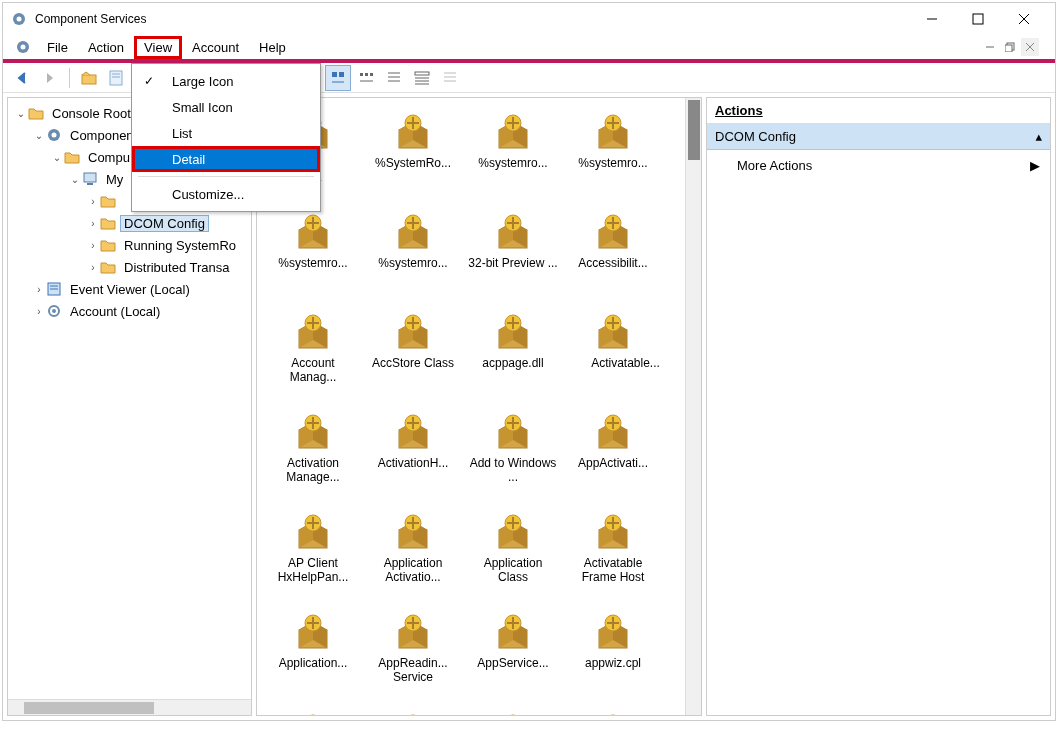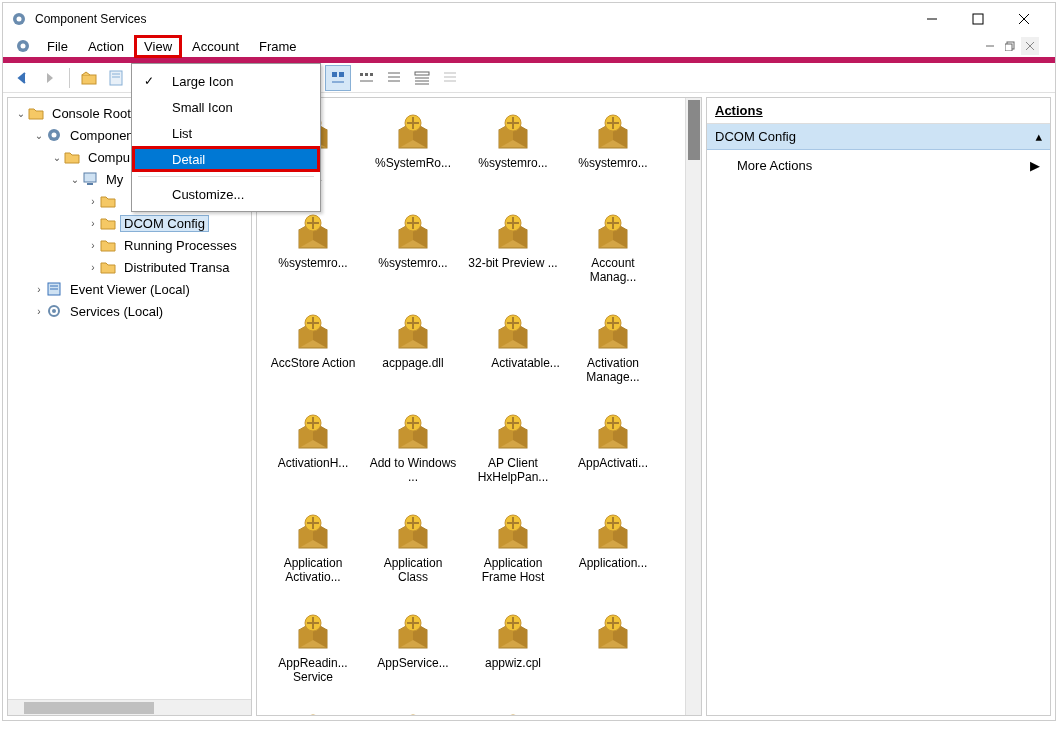--- a/index.html
+++ b/index.html
@@ -3,21 +3,21 @@
 <meta charset="utf-8">
 <style>
 * { box-sizing: border-box; margin: 0; padding: 0; font-family: "Segoe UI", Arial, sans-serif; }
 body { width: 1058px; height: 742px; background: #fff; position: relative; overflow: hidden; }
 .window { width: 1054px; height: 719px; margin: 2px; border: 1px solid #ccc; background: #fff; position: relative; }
 .titlebar { height: 32px; display: flex; align-items: center; padding: 0 8px; }
 .titlebar-icon { width: 16px; height: 16px; margin-right: 8px; }
 .titlebar-title { font-size: 12px; flex: 1; }
 .titlebar-buttons { display: flex; }
 .titlebar-btn { width: 46px; height: 30px; display: flex; align-items: center; justify-content: center; }
-.menubar { height: 28px; display: flex; align-items: center; padding: 0 12px; border-bottom: 6px solid #be185d; position: relative; }
+.menubar { height: 28px; display: flex; align-items: center; padding: 0 12px; border-bottom: 4px solid #be185d; position: relative; }
 .menubar-inner { display: flex; align-items: center; flex: 1; }
 .menu-item { padding: 4px 10px; font-size: 13px; }
 .menu-item.highlighted { border: 3px solid #d00; padding: 1px 7px; }
 .menubar-right { display: flex; gap: 2px; padding-right: 4px; }
 .menubar-right-btn { width: 18px; height: 18px; display: flex; align-items: center; justify-content: center; border: 1px solid transparent; }
 .menubar-right-btn.close { background: #f0f0f0; }
 .toolbar { height: 30px; display: flex; align-items: center; padding: 0 6px; border-bottom: 1px solid #e0e0e0; gap: 2px; }
 .tool-btn { width: 26px; height: 26px; display: flex; align-items: center; justify-content: center; }
 .tool-sep { width: 1px; height: 20px; background: #ccc; margin: 0 4px; }
 .tool-btn.active { border: 1px solid #88b0d6; background: #d5e7f7; }
@@ -86,21 +86,21 @@
       <svg viewBox="0 0 16 16">
           <circle cx="8" cy="8" r="6" fill="#6a8caf"></circle>
           <circle cx="8" cy="8" r="2.5" fill="#fff"></circle>
         </svg>
     </span>
     <div class="menubar-inner" id="menubar-inner">
         <div class="menu-item">File</div>
         <div class="menu-item">Action</div>
         <div class="menu-item highlighted">View</div>
         <div class="menu-item">Account</div>
-        <div class="menu-item">Frame</div>
+        <div class="menu-item">Help</div>
       </div>
     <div class="menubar-right">
       <div class="menubar-right-btn">
           <svg width="10" height="10">
             <line x1="1" y1="5" x2="9" y2="5" stroke="#666"></line>
           </svg>
         </div>
       <div class="menubar-right-btn">
           <svg width="10" height="10">
             <rect x="2" y="1" width="7" height="7" fill="none" stroke="#666"></rect>
@@ -228,21 +228,21 @@
             <span class="tree-icon"><svg viewBox="0 0 16 16">
                 <path d="M1 4 L6 4 L8 6 L15 6 L15 14 L1 14 Z" fill="#f5c865" stroke="#c69430"></path>
               </svg></span>
             <span class="tree-label">DCOM Config</span>
           </div>
           <div class="tree-row" style="padding-left: 78px;">
             <span class="tree-chevron">›</span>
             <span class="tree-icon"><svg viewBox="0 0 16 16">
                 <path d="M1 4 L6 4 L8 6 L15 6 L15 14 L1 14 Z" fill="#f5c865" stroke="#c69430"></path>
               </svg></span>
-            <span class="tree-label">Running Processes</span>
+            <span class="tree-label">Running SystemRo</span>
           </div>
           <div class="tree-row" style="padding-left: 78px;">
             <span class="tree-chevron">›</span>
             <span class="tree-icon"><svg viewBox="0 0 16 16">
                 <path d="M1 4 L6 4 L8 6 L15 6 L15 14 L1 14 Z" fill="#f5c865" stroke="#c69430"></path>
               </svg></span>
             <span class="tree-label">Distributed Transa</span>
           </div>
           <div class="tree-row" style="padding-left: 24px;">
             <span class="tree-chevron">›</span>
@@ -252,21 +252,21 @@
                 <line x1="4" y1="8" x2="12" y2="8" stroke="#3b73b9"></line>
               </svg></span>
             <span class="tree-label">Event Viewer (Local)</span>
           </div>
           <div class="tree-row" style="padding-left: 24px;">
             <span class="tree-chevron">›</span>
             <span class="tree-icon"><svg viewBox="0 0 16 16">
                 <circle cx="8" cy="8" r="5" fill="none" stroke="#6a8caf" stroke-width="2"></circle>
                 <circle cx="8" cy="8" r="2" fill="#6a8caf"></circle>
               </svg></span>
-            <span class="tree-label">Services (Local)</span>
+            <span class="tree-label">Account (Local)</span>
           </div>
         </div>
       <div class="tree-scrollbar">
         <div class="tree-scrollbar-thumb"></div>
       </div>
     </div>
 
     <div class="list-panel">
       <div class="list-inner" id="list-inner">
           <div class="list-item">
@@ -358,33 +358,45 @@
           <div class="list-item">
             <span class="list-item-icon"><svg viewBox="0 0 44 44">
                 <rect x="8" y="22" width="28" height="18" fill="#d4a546" stroke="#a87e2c"></rect>
                 <path d="M8 22 L22 14 L36 22 L22 30 Z" fill="#e2b75f" stroke="#a87e2c"></path>
                 <path d="M8 22 L8 40 L22 32 L22 14 Z" fill="#c69430"></path>
                 <path d="M36 22 L36 40 L22 32 L22 14 Z" fill="#b5842a"></path>
                 <circle cx="22" cy="15" r="8" fill="#f0c236" stroke="#c69430"></circle>
                 <line x1="22" y1="9" x2="22" y2="21" stroke="#a87e2c" stroke-width="2"></line>
                 <line x1="16" y1="15" x2="28" y2="15" stroke="#a87e2c" stroke-width="2"></line>
               </svg></span>
+            <span class="list-item-label" style="white-space: pre-line;">Accessibilit...</span>
+          </div>
+          <div class="list-item">
+            <span class="list-item-icon"><svg viewBox="0 0 44 44">
+                <rect x="8" y="22" width="28" height="18" fill="#d4a546" stroke="#a87e2c"></rect>
+                <path d="M8 22 L22 14 L36 22 L22 30 Z" fill="#e2b75f" stroke="#a87e2c"></path>
+                <path d="M8 22 L8 40 L22 32 L22 14 Z" fill="#c69430"></path>
+                <path d="M36 22 L36 40 L22 32 L22 14 Z" fill="#b5842a"></path>
+                <circle cx="22" cy="15" r="8" fill="#f0c236" stroke="#c69430"></circle>
+                <line x1="22" y1="9" x2="22" y2="21" stroke="#a87e2c" stroke-width="2"></line>
+                <line x1="16" y1="15" x2="28" y2="15" stroke="#a87e2c" stroke-width="2"></line>
+              </svg></span>
             <span class="list-item-label" style="white-space: pre-line;">Account Manag...</span>
           </div>
           <div class="list-item">
             <span class="list-item-icon"><svg viewBox="0 0 44 44">
                 <rect x="8" y="22" width="28" height="18" fill="#d4a546" stroke="#a87e2c"></rect>
                 <path d="M8 22 L22 14 L36 22 L22 30 Z" fill="#e2b75f" stroke="#a87e2c"></path>
                 <path d="M8 22 L8 40 L22 32 L22 14 Z" fill="#c69430"></path>
                 <path d="M36 22 L36 40 L22 32 L22 14 Z" fill="#b5842a"></path>
                 <circle cx="22" cy="15" r="8" fill="#f0c236" stroke="#c69430"></circle>
                 <line x1="22" y1="9" x2="22" y2="21" stroke="#a87e2c" stroke-width="2"></line>
                 <line x1="16" y1="15" x2="28" y2="15" stroke="#a87e2c" stroke-width="2"></line>
               </svg></span>
-            <span class="list-item-label" style="white-space: pre-line;">AccStore Action</span>
+            <span class="list-item-label" style="white-space: pre-line;">AccStore Class</span>
           </div>
           <div class="list-item">
             <span class="list-item-icon"><svg viewBox="0 0 44 44">
                 <rect x="8" y="22" width="28" height="18" fill="#d4a546" stroke="#a87e2c"></rect>
                 <path d="M8 22 L22 14 L36 22 L22 30 Z" fill="#e2b75f" stroke="#a87e2c"></path>
                 <path d="M8 22 L8 40 L22 32 L22 14 Z" fill="#c69430"></path>
                 <path d="M36 22 L36 40 L22 32 L22 14 Z" fill="#b5842a"></path>
                 <circle cx="22" cy="15" r="8" fill="#f0c236" stroke="#c69430"></circle>
                 <line x1="22" y1="9" x2="22" y2="21" stroke="#a87e2c" stroke-width="2"></line>
                 <line x1="16" y1="15" x2="28" y2="15" stroke="#a87e2c" stroke-width="2"></line>
@@ -442,44 +454,44 @@
           <div class="list-item">
             <span class="list-item-icon"><svg viewBox="0 0 44 44">
                 <rect x="8" y="22" width="28" height="18" fill="#d4a546" stroke="#a87e2c"></rect>
                 <path d="M8 22 L22 14 L36 22 L22 30 Z" fill="#e2b75f" stroke="#a87e2c"></path>
                 <path d="M8 22 L8 40 L22 32 L22 14 Z" fill="#c69430"></path>
                 <path d="M36 22 L36 40 L22 32 L22 14 Z" fill="#b5842a"></path>
                 <circle cx="22" cy="15" r="8" fill="#f0c236" stroke="#c69430"></circle>
                 <line x1="22" y1="9" x2="22" y2="21" stroke="#a87e2c" stroke-width="2"></line>
                 <line x1="16" y1="15" x2="28" y2="15" stroke="#a87e2c" stroke-width="2"></line>
               </svg></span>
+            <span class="list-item-label" style="white-space: pre-line;">AppActivati...</span>
+          </div>
+          <div class="list-item">
+            <span class="list-item-icon"><svg viewBox="0 0 44 44">
+                <rect x="8" y="22" width="28" height="18" fill="#d4a546" stroke="#a87e2c"></rect>
+                <path d="M8 22 L22 14 L36 22 L22 30 Z" fill="#e2b75f" stroke="#a87e2c"></path>
+                <path d="M8 22 L8 40 L22 32 L22 14 Z" fill="#c69430"></path>
+                <path d="M36 22 L36 40 L22 32 L22 14 Z" fill="#b5842a"></path>
+                <circle cx="22" cy="15" r="8" fill="#f0c236" stroke="#c69430"></circle>
+                <line x1="22" y1="9" x2="22" y2="21" stroke="#a87e2c" stroke-width="2"></line>
+                <line x1="16" y1="15" x2="28" y2="15" stroke="#a87e2c" stroke-width="2"></line>
+              </svg></span>
             <span class="list-item-label" style="white-space: pre-line;">AP Client HxHelpPan...</span>
           </div>
           <div class="list-item">
             <span class="list-item-icon"><svg viewBox="0 0 44 44">
                 <rect x="8" y="22" width="28" height="18" fill="#d4a546" stroke="#a87e2c"></rect>
                 <path d="M8 22 L22 14 L36 22 L22 30 Z" fill="#e2b75f" stroke="#a87e2c"></path>
                 <path d="M8 22 L8 40 L22 32 L22 14 Z" fill="#c69430"></path>
                 <path d="M36 22 L36 40 L22 32 L22 14 Z" fill="#b5842a"></path>
                 <circle cx="22" cy="15" r="8" fill="#f0c236" stroke="#c69430"></circle>
                 <line x1="22" y1="9" x2="22" y2="21" stroke="#a87e2c" stroke-width="2"></line>
                 <line x1="16" y1="15" x2="28" y2="15" stroke="#a87e2c" stroke-width="2"></line>
               </svg></span>
-            <span class="list-item-label" style="white-space: pre-line;">AppActivati...</span>
-          </div>
-          <div class="list-item">
-            <span class="list-item-icon"><svg viewBox="0 0 44 44">
-                <rect x="8" y="22" width="28" height="18" fill="#d4a546" stroke="#a87e2c"></rect>
-                <path d="M8 22 L22 14 L36 22 L22 30 Z" fill="#e2b75f" stroke="#a87e2c"></path>
-                <path d="M8 22 L8 40 L22 32 L22 14 Z" fill="#c69430"></path>
-                <path d="M36 22 L36 40 L22 32 L22 14 Z" fill="#b5842a"></path>
-                <circle cx="22" cy="15" r="8" fill="#f0c236" stroke="#c69430"></circle>
-                <line x1="22" y1="9" x2="22" y2="21" stroke="#a87e2c" stroke-width="2"></line>
-                <line x1="16" y1="15" x2="28" y2="15" stroke="#a87e2c" stroke-width="2"></line>
-              </svg></span>
             <span class="list-item-label" style="white-space: pre-line;">Application Activatio...</span>
           </div>
           <div class="list-item">
             <span class="list-item-icon"><svg viewBox="0 0 44 44">
                 <rect x="8" y="22" width="28" height="18" fill="#d4a546" stroke="#a87e2c"></rect>
                 <path d="M8 22 L22 14 L36 22 L22 30 Z" fill="#e2b75f" stroke="#a87e2c"></path>
                 <path d="M8 22 L8 40 L22 32 L22 14 Z" fill="#c69430"></path>
                 <path d="M36 22 L36 40 L22 32 L22 14 Z" fill="#b5842a"></path>
                 <circle cx="22" cy="15" r="8" fill="#f0c236" stroke="#c69430"></circle>
                 <line x1="22" y1="9" x2="22" y2="21" stroke="#a87e2c" stroke-width="2"></line>
@@ -490,21 +502,21 @@
           <div class="list-item">
             <span class="list-item-icon"><svg viewBox="0 0 44 44">
                 <rect x="8" y="22" width="28" height="18" fill="#d4a546" stroke="#a87e2c"></rect>
                 <path d="M8 22 L22 14 L36 22 L22 30 Z" fill="#e2b75f" stroke="#a87e2c"></path>
                 <path d="M8 22 L8 40 L22 32 L22 14 Z" fill="#c69430"></path>
                 <path d="M36 22 L36 40 L22 32 L22 14 Z" fill="#b5842a"></path>
                 <circle cx="22" cy="15" r="8" fill="#f0c236" stroke="#c69430"></circle>
                 <line x1="22" y1="9" x2="22" y2="21" stroke="#a87e2c" stroke-width="2"></line>
                 <line x1="16" y1="15" x2="28" y2="15" stroke="#a87e2c" stroke-width="2"></line>
               </svg></span>
-            <span class="list-item-label" style="white-space: pre-line;">Application Frame Host</span>
+            <span class="list-item-label" style="white-space: pre-line;">Activatable Frame Host</span>
           </div>
           <div class="list-item">
             <span class="list-item-icon"><svg viewBox="0 0 44 44">
                 <rect x="8" y="22" width="28" height="18" fill="#d4a546" stroke="#a87e2c"></rect>
                 <path d="M8 22 L22 14 L36 22 L22 30 Z" fill="#e2b75f" stroke="#a87e2c"></path>
                 <path d="M8 22 L8 40 L22 32 L22 14 Z" fill="#c69430"></path>
                 <path d="M36 22 L36 40 L22 32 L22 14 Z" fill="#b5842a"></path>
                 <circle cx="22" cy="15" r="8" fill="#f0c236" stroke="#c69430"></circle>
                 <line x1="22" y1="9" x2="22" y2="21" stroke="#a87e2c" stroke-width="2"></line>
                 <line x1="16" y1="15" x2="28" y2="15" stroke="#a87e2c" stroke-width="2"></line>

